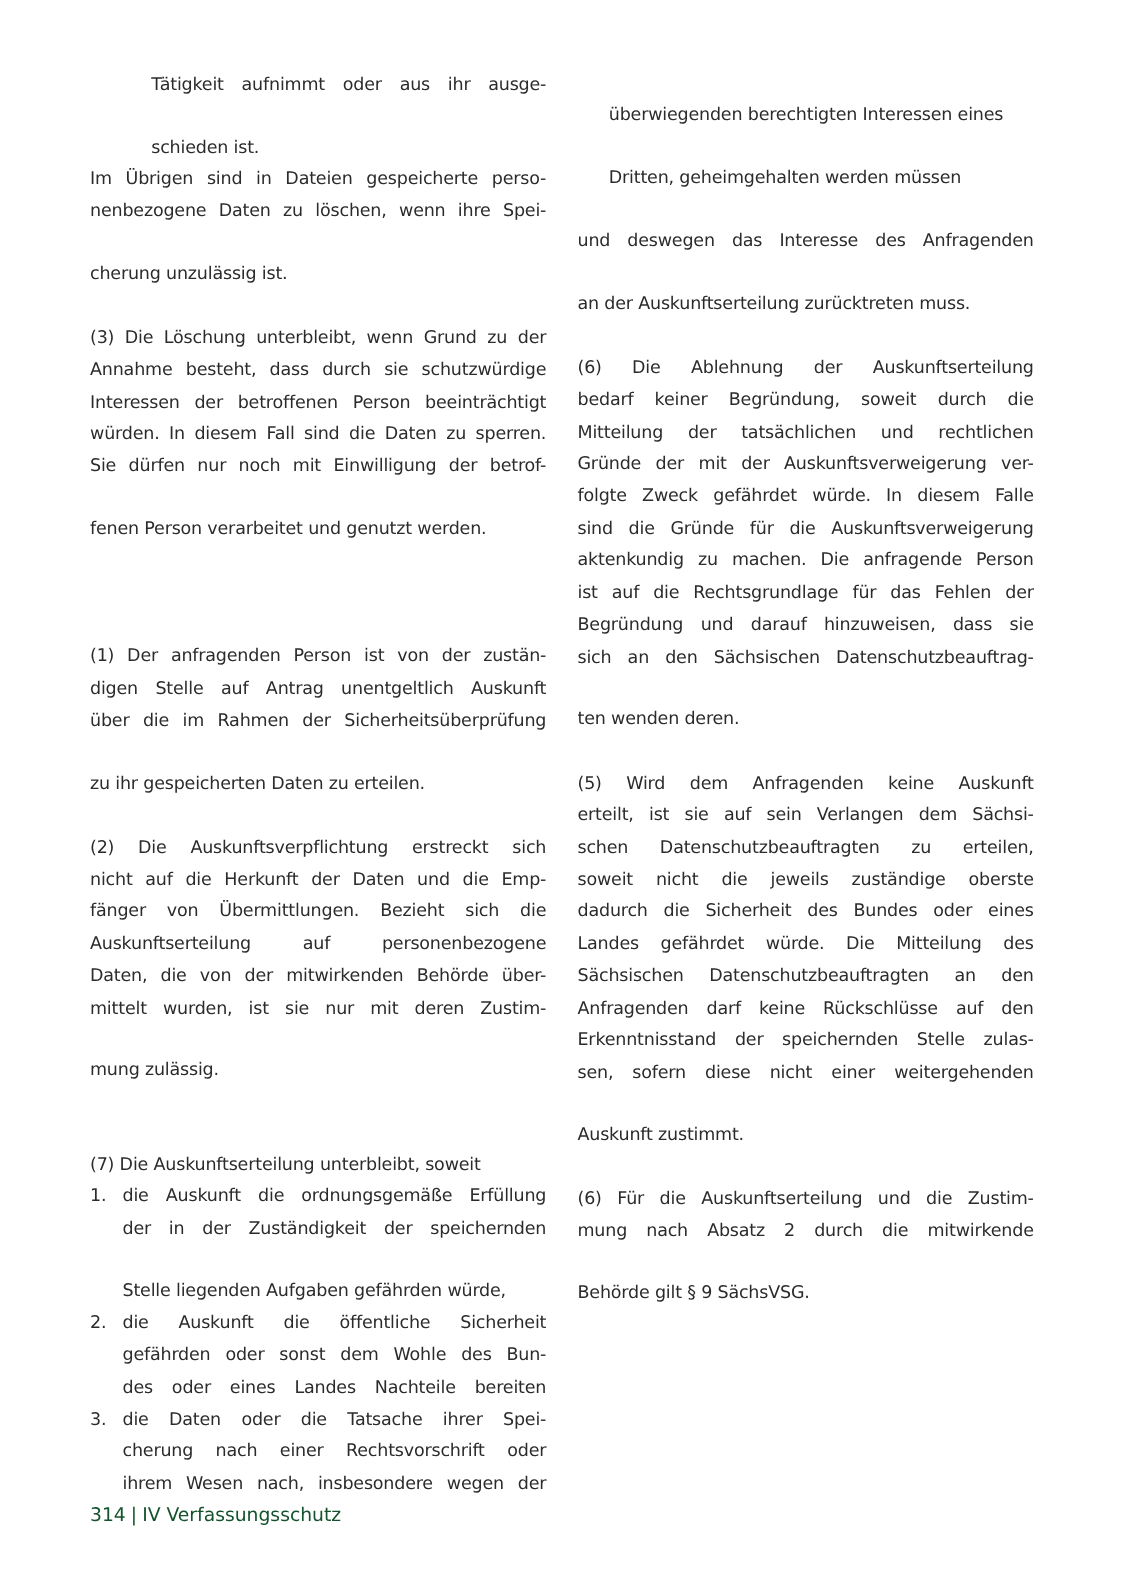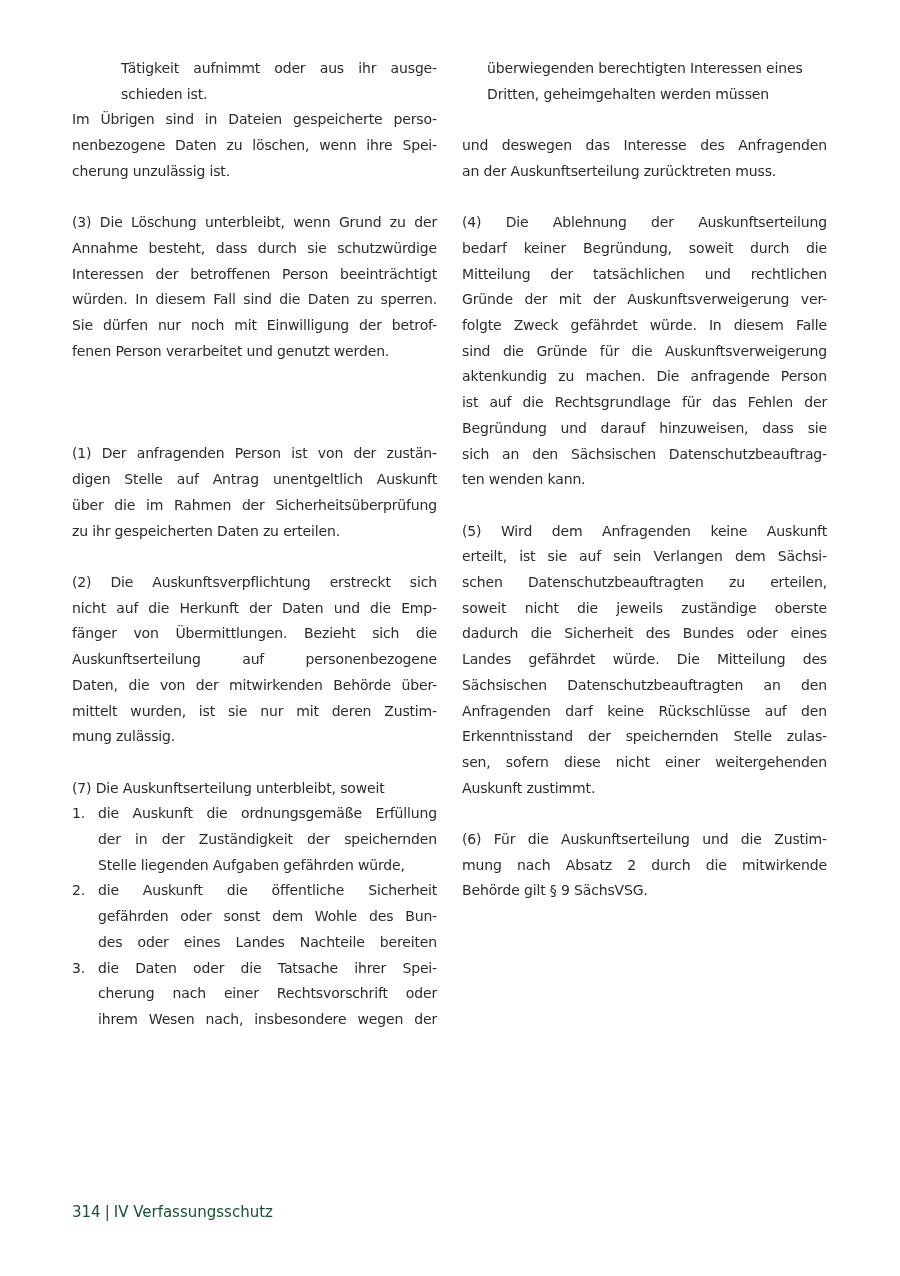--- a/index.html
+++ b/index.html
@@ -2,21 +2,21 @@
 <html><head>
 <meta charset="utf-8">
 <style>
   html, body { margin: 0; padding: 0; background: #ffffff; }
   body { width: 900px; height: 1276px; position: relative; overflow: hidden;
          font-family: "DejaVu Sans", sans-serif; color: #2b2b2b; }
   .col { position: absolute; top: 56px; width: 365px; font-size: 14px; line-height: 25.7px; letter-spacing: -0.15px; }
   .col-left { left: 72px; }
   .col-right { left: 462px; }
   .line { display: block; text-align: justify; text-align-last: justify; white-space: nowrap; }
-  .line.last { text-align-last: left; }
+  .line.last { text-align-last: left; margin-top: 24px; }
   .gap { height: 25.7px; }
   .indent { padding-left: 49px; }
   .indent-right { padding-left: 25px; }
   .section-num { color: #1f5e47; font-weight: bold; }
   .section-title { font-weight: bold; color: #222; }
   .list-item { position: relative; padding-left: 26px; }
   .list-num { position: absolute; left: 0; top: 0; }
   .footer { position: absolute; left: 72px; top: 1203px; font-size: 15px; color: #14532d; }
   .footer .sep { margin: 0 4px; }
 </style>
@@ -88,31 +88,31 @@
     <span class="line last indent-right">überwiegenden berechtigten Interessen eines</span>
     <span class="line last indent-right">Dritten, geheimgehalten werden müssen</span>
   </div>
   <div class="gap"></div>
   <div>
     <span class="line">und deswegen das Interesse des Anfragenden</span>
     <span class="line last">an der Auskunftserteilung zurücktreten muss.</span>
   </div>
   <div class="gap"></div>
   <div>
-    <span class="line">(4) Die Ablehnung der Auskunftserteilung</span>
+    <span class="line">(6) Die Ablehnung der Auskunftserteilung</span>
     <span class="line">bedarf keiner Begründung, soweit durch die</span>
     <span class="line">Mitteilung der tatsächlichen und rechtlichen</span>
     <span class="line">Gründe der mit der Auskunftsverweigerung ver-</span>
     <span class="line">folgte Zweck gefährdet würde. In diesem Falle</span>
     <span class="line">sind die Gründe für die Auskunftsverweigerung</span>
     <span class="line">aktenkundig zu machen. Die anfragende Person</span>
     <span class="line">ist auf die Rechtsgrundlage für das Fehlen der</span>
     <span class="line">Begründung und darauf hinzuweisen, dass sie</span>
     <span class="line">sich an den Sächsischen Datenschutzbeauftrag-</span>
-    <span class="line last">ten wenden kann.</span>
+    <span class="line last">ten wenden deren.</span>
   </div>
   <div class="gap"></div>
   <div>
     <span class="line">(5) Wird dem Anfragenden keine Auskunft</span>
     <span class="line">erteilt, ist sie auf sein Verlangen dem Sächsi-</span>
     <span class="line">schen Datenschutzbeauftragten zu erteilen,</span>
     <span class="line">soweit nicht die jeweils zuständige oberste</span>
     <span class="line">dadurch die Sicherheit des Bundes oder eines</span>
     <span class="line">Landes gefährdet würde. Die Mitteilung des</span>
     <span class="line">Sächsischen Datenschutzbeauftragten an den</span>

